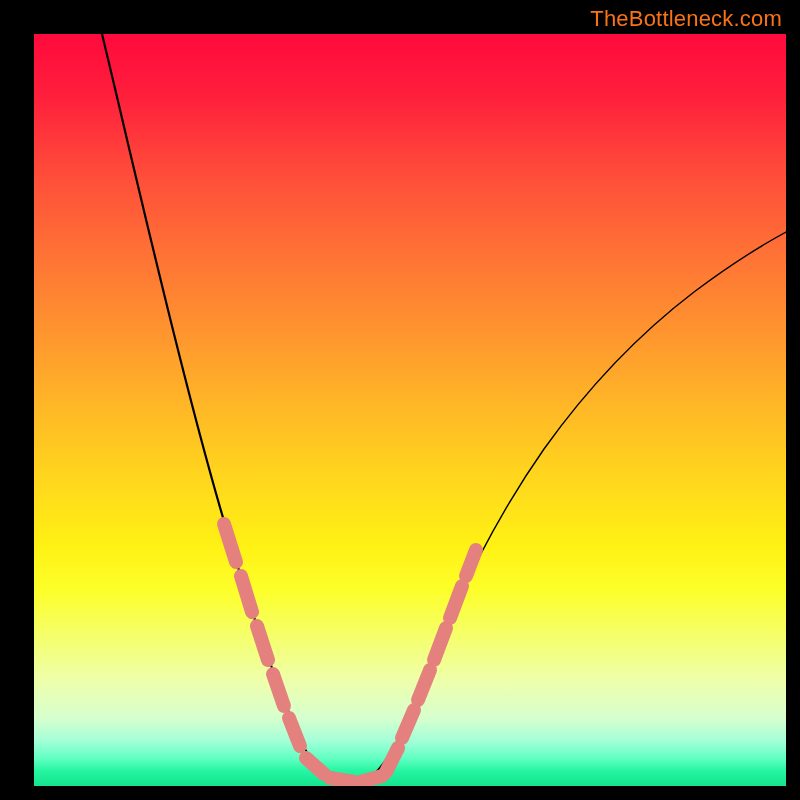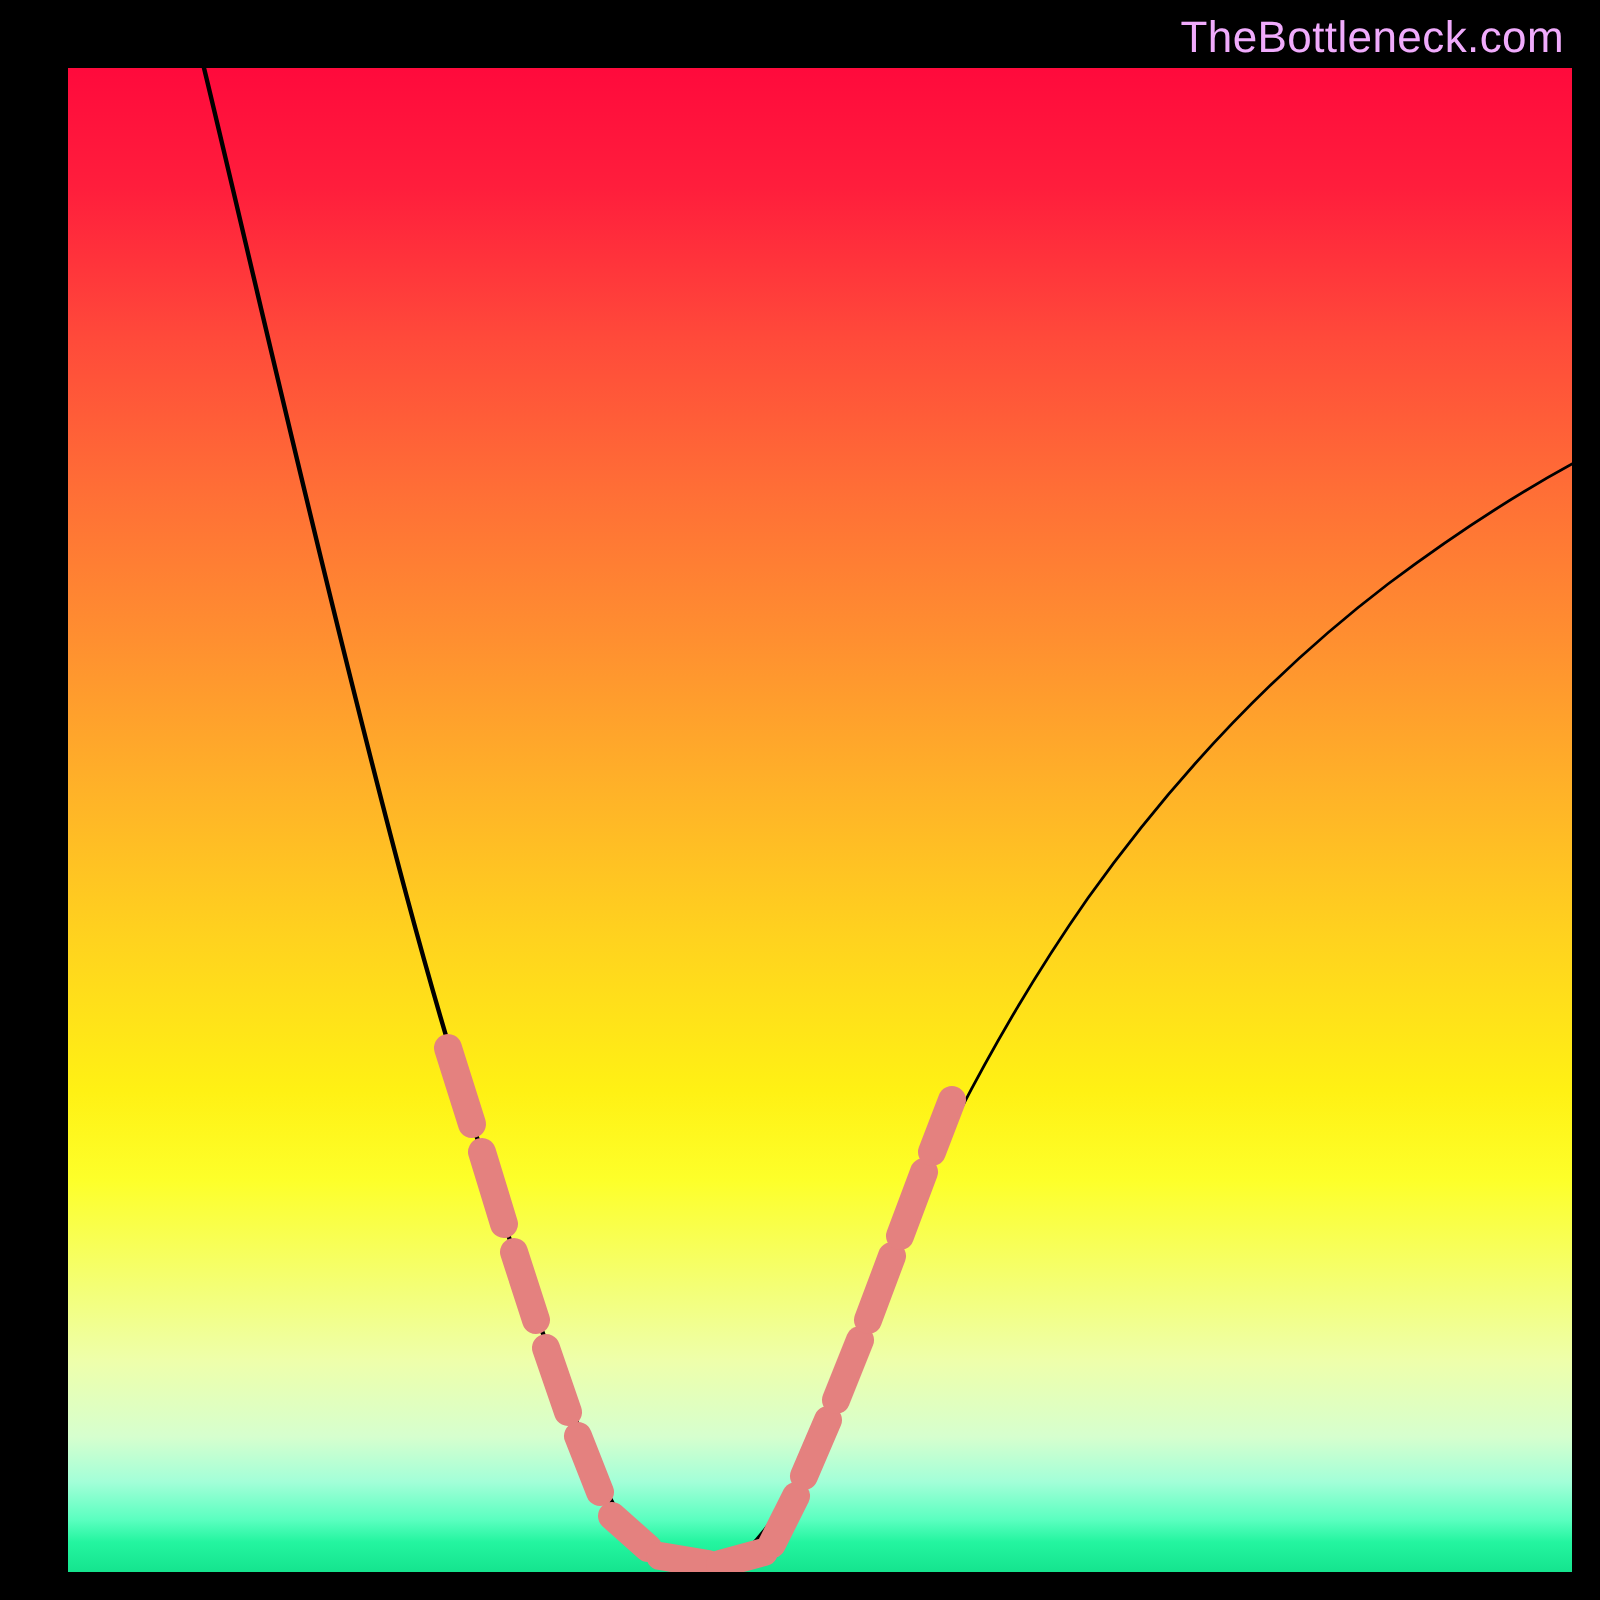--- a/index.html
+++ b/index.html
@@ -45,21 +45,21 @@
       #a3ffd8 94%,
       #5bffc0 96.5%,
       #24f5a0 98%,
       #15e48e 100%
     );
   }
   .watermark {
     position: absolute;
     top: 6px;
     right: 18px;
-    color: #f0abfc;
+    color: #f97316;
     font-size: 22px;
     font-weight: 500;
     letter-spacing: 0.2px;
     z-index: 5;
   }
   svg.curve-layer {
     position: absolute;
     left: 0; top: 0;
     width: 752px;
     height: 752px;

